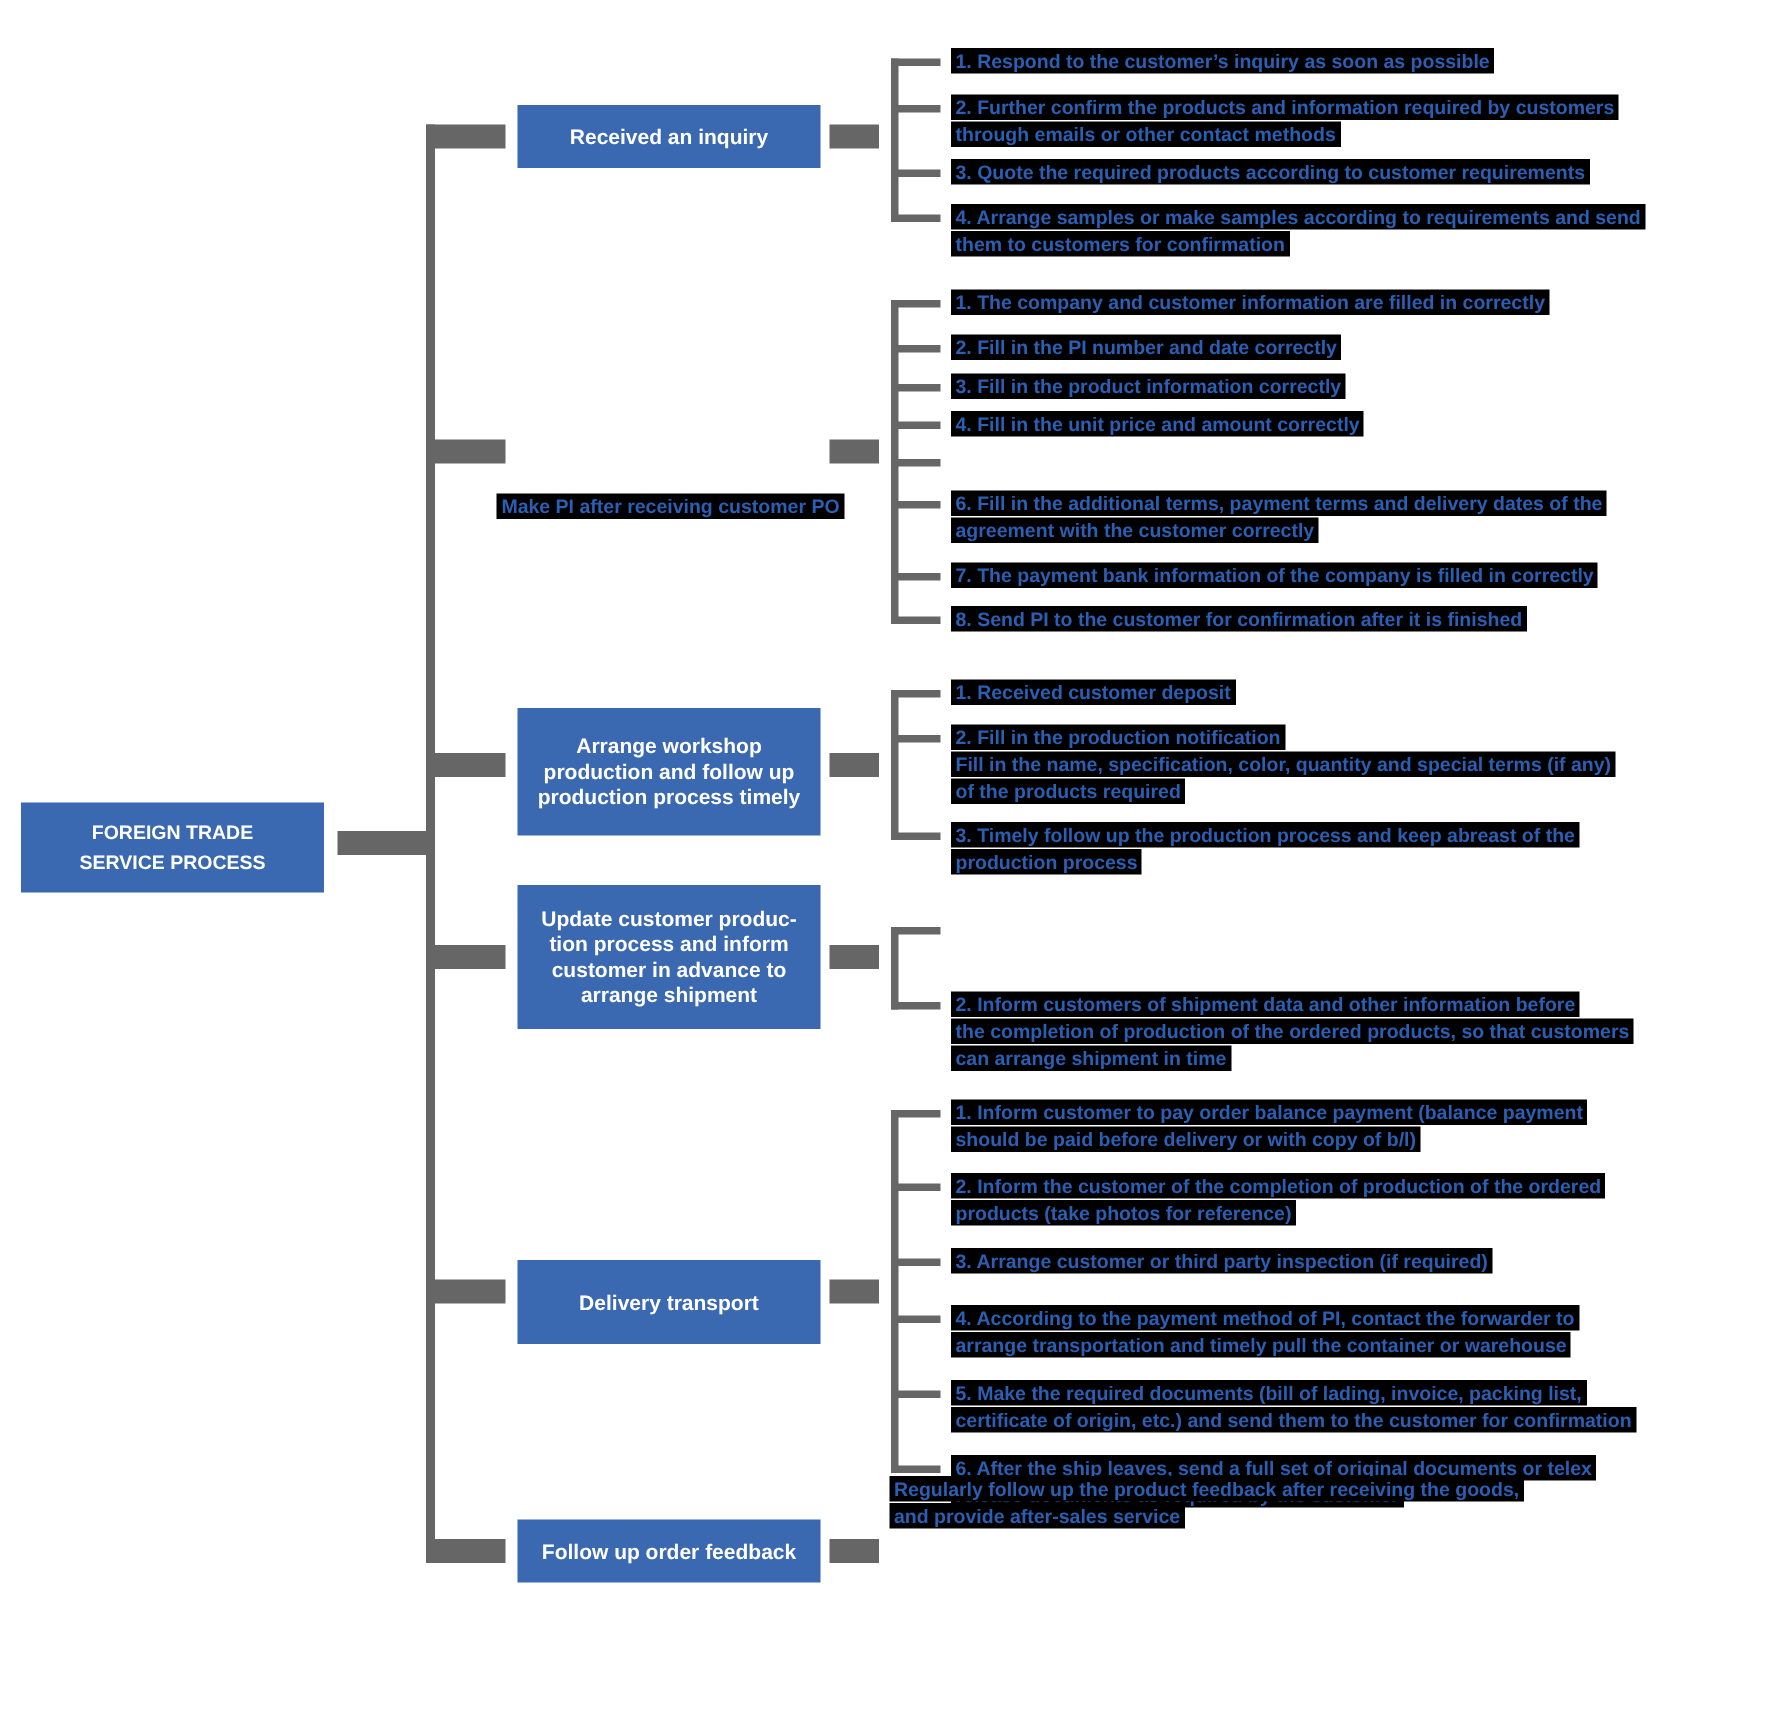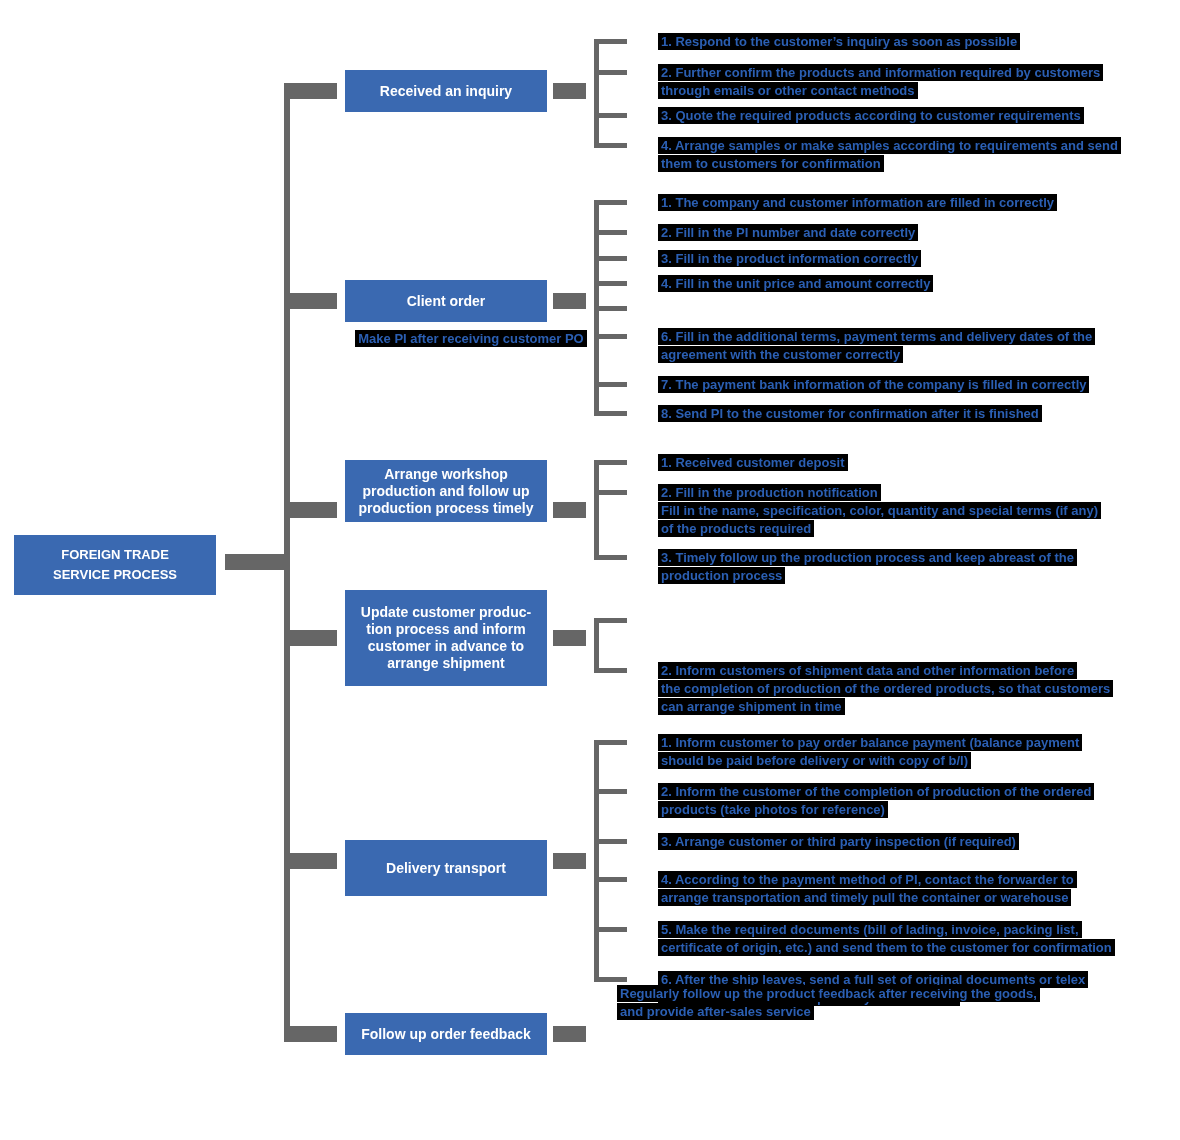--- a/index.html
+++ b/index.html
@@ -24,21 +24,21 @@
     background:#3a69b1;
     color:#ffffff;
     display:flex;align-items:center;justify-content:center;
     text-align:center;
     font-weight:bold;
   }
   .main-box{left:14px;top:535px;width:202px;height:60px;font-size:13px;line-height:20px;}
   .stage{left:345px;width:202px;font-size:14px;line-height:17px;}
   .node span{white-space:pre-line;}
   
-  .item{position:absolute;left:634px;margin-left:24px;}
+  .item{position:absolute;left:634px;}
   .hl{
     background:#000000;
     color:#2b5fb3;
     font-weight:bold;
     font-size:13px;
     line-height:16px;
     white-space:pre-line;
     padding:1px 3px;
     -webkit-box-decoration-break:clone;
     box-decoration-break:clone;
@@ -62,24 +62,21 @@
   <div class="hstub" style="top:83px"></div>
   <div class="hstub" style="top:293px"></div>
   <div class="hstub" style="top:502px"></div>
   <div class="hstub" style="top:630px"></div>
   <div class="hstub" style="top:853px"></div>
   <div class="hstub" style="top:1026px"></div>
 
   <div class="node stage" style="top:70px;height:42px">
     <span>Received an inquiry</span>
   </div>
-  <div class="node stage" style="top:280px;height:42px">
-    <span>Client order</span>
-  </div>
-  <div class="node stage" style="top:460px;height:62px">
+  <div class="node stage" style="top:472px;height:85px">
     <span>Arrange workshop
 production and follow up
 production process timely</span>
   </div>
   <div class="node stage" style="top:590px;height:96px">
     <span>Update customer produc-
 tion process and inform
 customer in advance to
 arrange shipment</span>
   </div>

